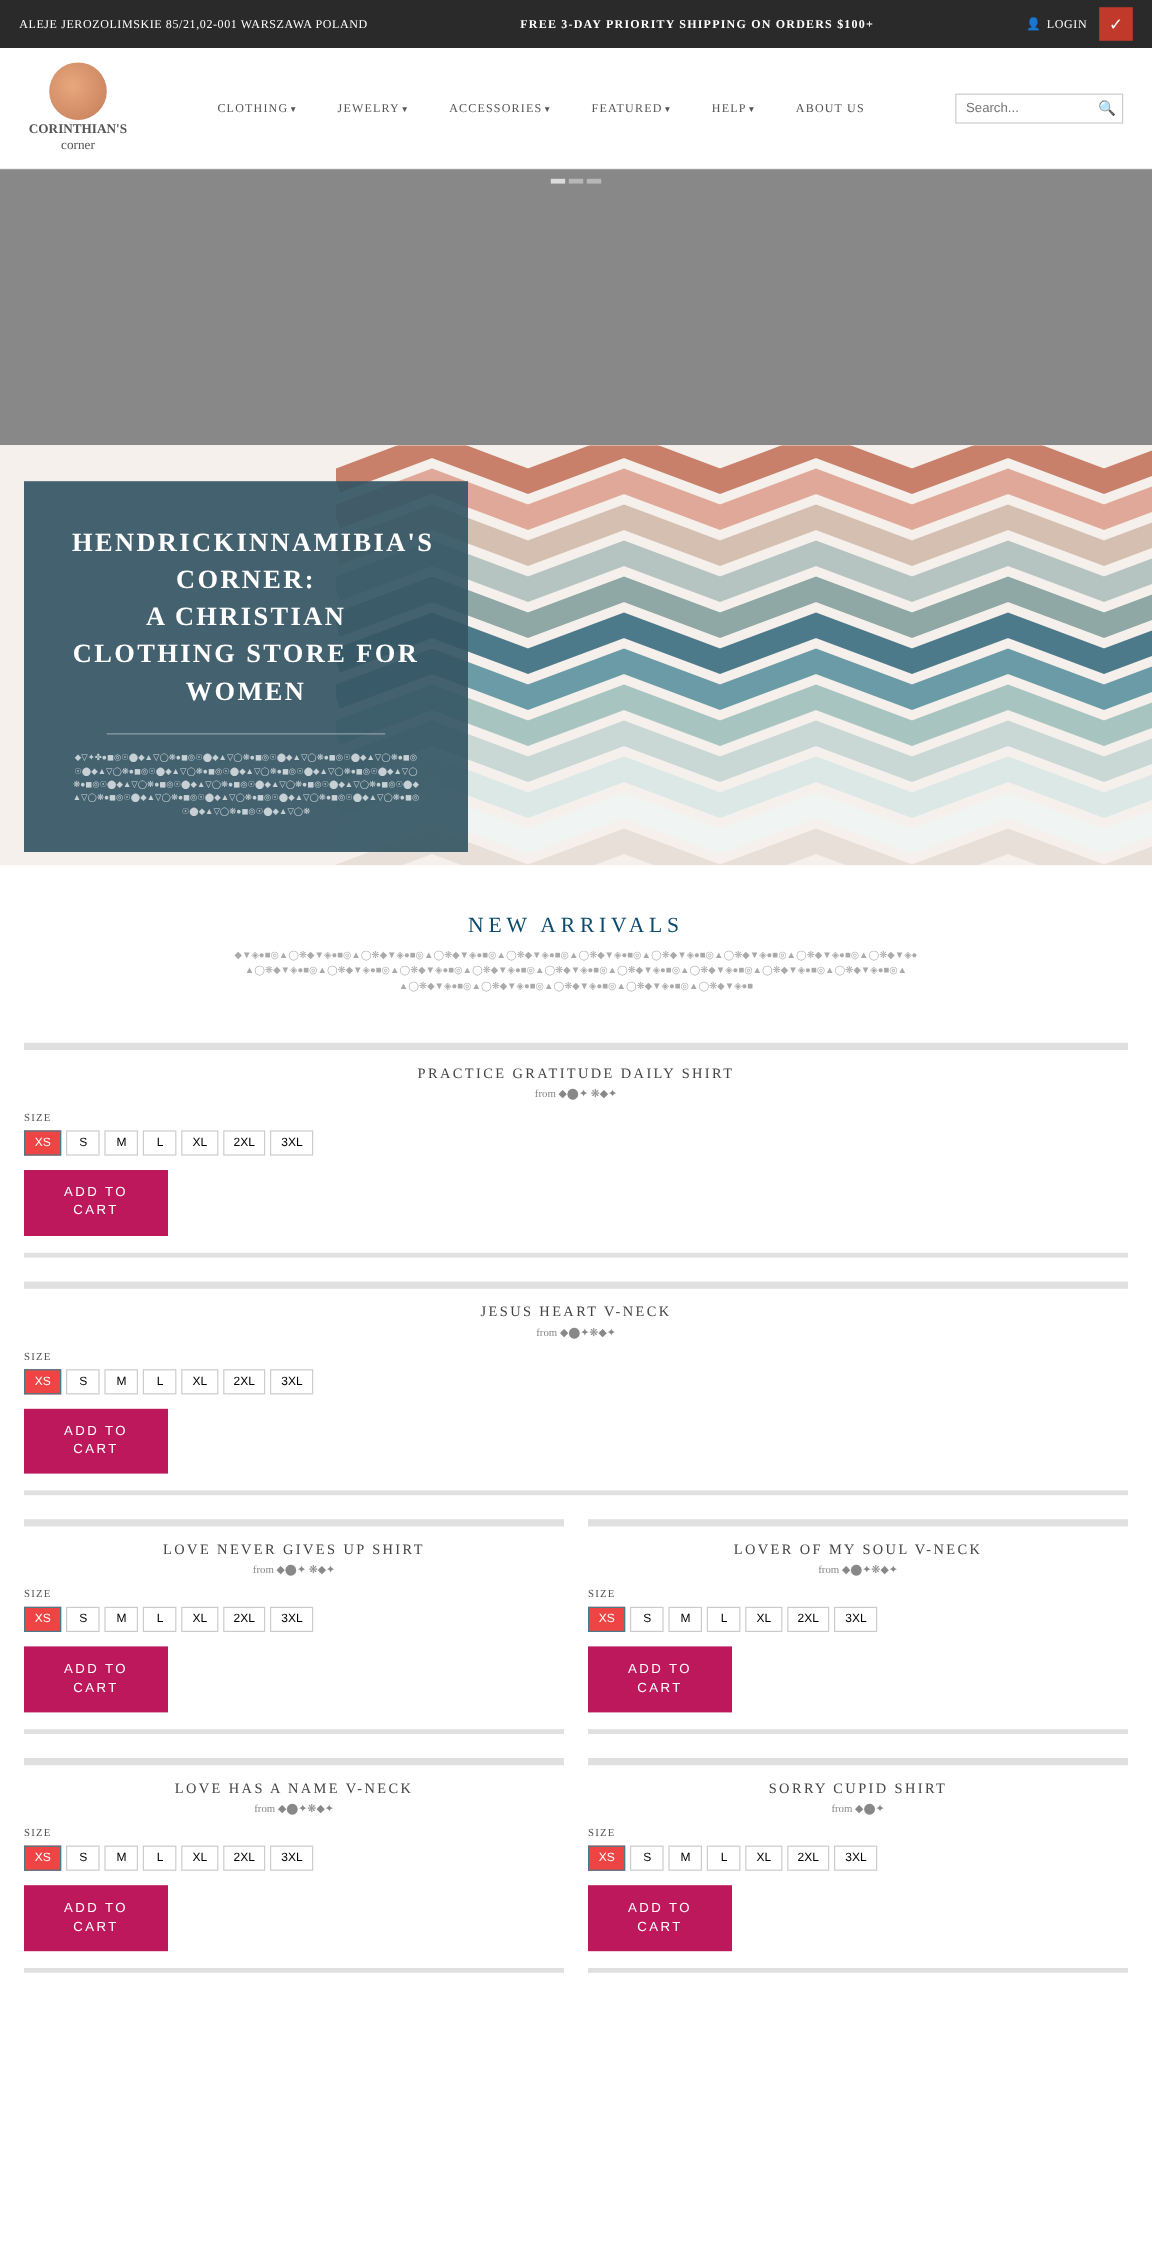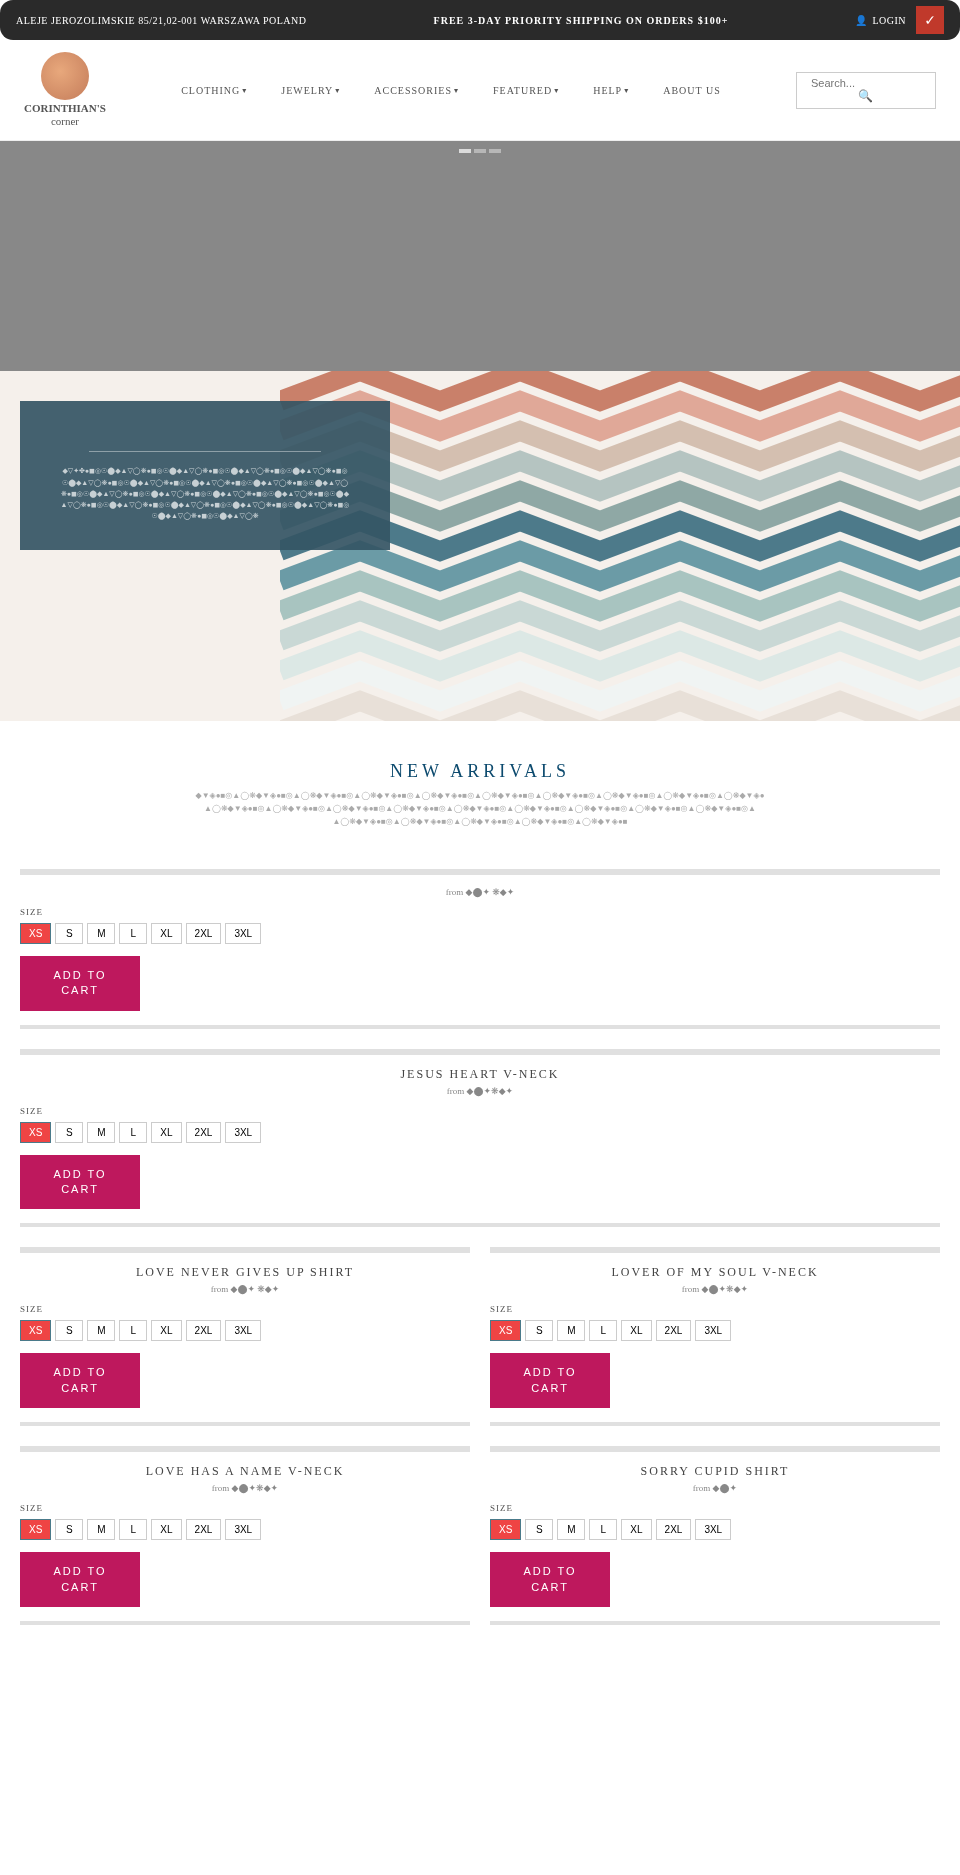--- a/index.html
+++ b/index.html
@@ -8,21 +8,20 @@
     
     .top-bar {
       background: #2a2a2a;
       color: #fff;
       display: flex;
       justify-content: space-between;
       align-items: center;
       padding: 6px 16px;
       font-size: 10px;
       letter-spacing: 0.5px;
-      border-radius: 13px;
     }
     .top-bar-address { font-size: 10px; }
     .top-bar-shipping { font-size: 10px; font-weight: bold; letter-spacing: 1px; text-align: center; flex: 1; }
     .top-bar-right { display: flex; align-items: center; gap: 10px; }
     .top-bar-login { font-size: 10px; display: flex; align-items: center; gap: 4px; cursor: pointer; }
     .cart-icon-btn {
       background: #c0392b;
       color: #fff;
       border: none;
       width: 28px; height: 28px;
@@ -53,21 +52,20 @@
     nav a {
       font-size: 10px; letter-spacing: 1px; color: #555; text-decoration: none;
       padding: 4px 8px; display: flex; align-items: center; gap: 2px;
     }
     .nav-chevron { font-size: 8px; }
     .search-bar {
       display: flex; align-items: center;
       border: 1px solid #ccc;
       padding: 4px 8px;
       width: 140px;
-      flex-direction: column;
     }
     .search-bar input { border: none; outline: none; font-size: 11px; width: 110px; }
     .search-icon { font-size: 12px; color: #888; cursor: pointer; }
 
     
     .hero-banner {
       background: #888;
       height: 230px;
       width: 100%;
       display: flex; align-items: center; justify-content: center;
@@ -280,39 +278,41 @@
       <polyline points="0,210 80,180 160,210 240,180 320,210 400,180 480,210 560,180 640,210 720,180" fill="none" stroke="#6b9ba6" stroke-width="20"></polyline>
       <polyline points="0,240 80,210 160,240 240,210 320,240 400,210 480,240 560,210 640,240 720,210" fill="none" stroke="#a8c4c0" stroke-width="20"></polyline>
       <polyline points="0,270 80,240 160,270 240,240 320,270 400,240 480,270 560,240 640,270 720,240" fill="none" stroke="#c9d8d5" stroke-width="20"></polyline>
       <polyline points="0,300 80,270 160,300 240,270 320,300 400,270 480,300 560,270 640,300 720,270" fill="none" stroke="#dce8e5" stroke-width="20"></polyline>
       <polyline points="0,330 80,300 160,330 240,300 320,330 400,300 480,330 560,300 640,330 720,300" fill="none" stroke="#f0f4f3" stroke-width="20"></polyline>
       <polyline points="0,360 80,330 160,360 240,330 320,360 400,330 480,360 560,330 640,360 720,330" fill="none" stroke="#e8e0d8" stroke-width="20"></polyline>
     </svg>
   </div>
 
   <div class="promo-box">
+    <h1>HENDRICKINNAMIBIA'S CORNER:<br>A CHRISTIAN CLOTHING STORE FOR WOMEN</h1>
     <hr class="promo-divider">
     <p class="promo-symbols">◆▽✦✤●◼◎☉⬤◆▲▽◯❋●◼◎☉⬤◆▲▽◯❋●◼◎☉⬤◆▲▽◯❋●◼◎☉⬤◆▲▽◯❋●◼◎☉⬤◆▲▽◯❋●◼◎☉⬤◆▲▽◯❋●◼◎☉⬤◆▲▽◯❋●◼◎☉⬤◆▲▽◯❋●◼◎☉⬤◆▲▽◯❋●◼◎☉⬤◆▲▽◯❋●◼◎☉⬤◆▲▽◯❋●◼◎☉⬤◆▲▽◯❋●◼◎☉⬤◆▲▽◯❋●◼◎☉⬤◆▲▽◯❋●◼◎☉⬤◆▲▽◯❋●◼◎☉⬤◆▲▽◯❋●◼◎☉⬤◆▲▽◯❋●◼◎☉⬤◆▲▽◯❋●◼◎☉⬤◆▲▽◯❋●◼◎☉⬤◆▲▽◯❋</p>
   </div>
 </div>
 
 <div class="new-arrivals-section">
   <h2 class="section-title">NEW ARRIVALS</h2>
   <div class="section-symbols">
     <div>◆▼◈●■◎▲◯❋◆▼◈●■◎▲◯❋◆▼◈●■◎▲◯❋◆▼◈●■◎▲◯❋◆▼◈●■◎▲◯❋◆▼◈●■◎▲◯❋◆▼◈●■◎▲◯❋◆▼◈●■◎▲◯❋◆▼◈●■◎▲◯❋◆▼◈●</div>
     <div>▲◯❋◆▼◈●■◎▲◯❋◆▼◈●■◎▲◯❋◆▼◈●■◎▲◯❋◆▼◈●■◎▲◯❋◆▼◈●■◎▲◯❋◆▼◈●■◎▲◯❋◆▼◈●■◎▲◯❋◆▼◈●■◎▲◯❋◆▼◈●■◎▲</div>
     <div>▲◯❋◆▼◈●■◎▲◯❋◆▼◈●■◎▲◯❋◆▼◈●■◎▲◯❋◆▼◈●■◎▲◯❋◆▼◈●■</div>
   </div>
 </div>
 
 <div class="product-grid-full">
 
   <div class="product-row-single">
     <div class="product-card" style="width:460px;">
       <div class="product-image-bar"></div>
+      <div class="product-title">PRACTICE GRATITUDE DAILY SHIRT</div>
       <div class="product-price">from ◆⬤✦ ❋◆✦</div>
       <div class="size-label">SIZE</div>
       <div class="size-options">
         <button class="size-btn active">XS</button>
         <button class="size-btn">S</button>
         <button class="size-btn">M</button>
         <button class="size-btn">L</button>
         <button class="size-btn">XL</button>
         <button class="size-btn">2XL</button>
         <button class="size-btn">3XL</button>

